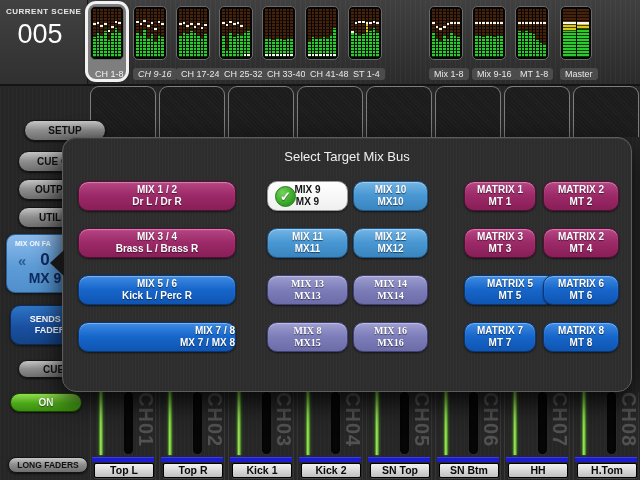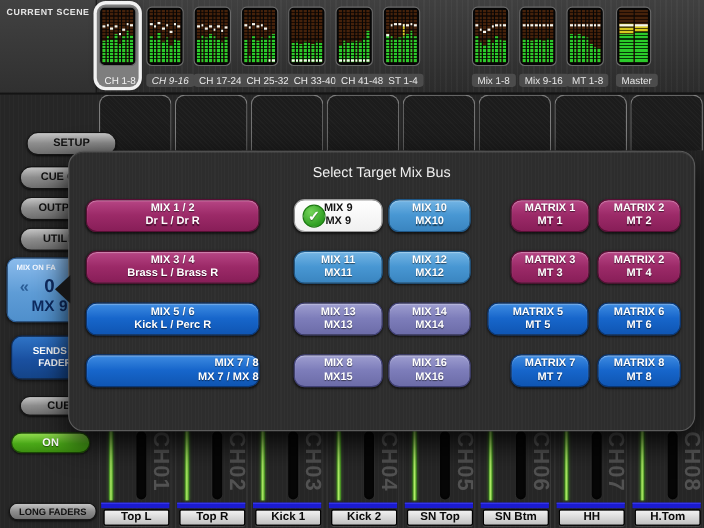--- a/index.html
+++ b/index.html
@@ -89,21 +89,21 @@
   .dialog-title{position:absolute;left:0;top:11px;width:100%;text-align:center;
                 font-size:13px;color:#efefef;}
   .dbtn{position:absolute;height:30px;border-radius:10px;box-sizing:border-box;
         display:flex;flex-direction:column;align-items:center;justify-content:center;
         font-size:10px;font-weight:bold;color:#fff;line-height:12.5px;
         text-shadow:0 1px 1px rgba(0,0,0,.55);
         box-shadow:inset 0 1px 1px rgba(255,255,255,.35),0 1px 2px rgba(0,0,0,.6);}
   .dbtn.magenta{background:linear-gradient(#b74685,#9c2a68 48%,#881e58);border:1px solid #570f35;}
   .dbtn.blue{background:linear-gradient(#3e8ce2,#1766cb 48%,#0f55b2);border:1px solid #0a3775;}
   .dbtn.lightblue{background:linear-gradient(#74b5e4,#4897d3 48%,#3a85c0);border:1px solid #1f5888;}
-  .dbtn.slate{background:linear-gradient(#9e9ed0,#7d7dba 48%,#6c6ca8);border:1px solid #414176;}
+  .dbtn.slate{background:linear-gradient(#9e9ed0,#7d7dba 48%,#6c6ca8);border:1px solid #414176;font-family:Liberation Serif, serif;}
   .dbtn.selected{background:linear-gradient(#ffffff,#f0f0f0);border:1px solid #9a9a9a;color:#141414;text-shadow:none;}
   .dcheck{position:absolute;left:7px;top:4px;width:21px;height:21px;border-radius:50%;
           background:radial-gradient(circle at 35% 30%,#74d45a,#2f9e22 70%);
           border:1px solid #1d7a12;box-sizing:border-box;color:#fff;font-size:13px;font-weight:bold;
           line-height:19px;text-align:center;text-shadow:0 1px 1px rgba(0,0,0,.4);}
 </style>
 </head>
 <body>
 
 <div class="app">
@@ -174,20 +174,21 @@
         <div class="sslot"></div>
         <div class="sch">CH08</div>
         <div class="sblue"></div>
         <div class="sname">H.Tom</div>
       </div>
     </div>
 
   <div class="abs topbar">
     <div class="abs scene">
       <div class="abs scene-label">CURRENT SCENE</div>
+      <div class="abs scene-number">005</div>
     </div>
     <div id="navblocks">
         <div class="abs nav-block selected" style="left: 88px; width: 38px;">
           <div class="meter-box">
             <div class="mbar">
               <div class="mlit" style="height: 42%;"></div>
               <div class="mmark" style="top: 30%;"></div>
             </div>
             <div class="mbar">
               <div class="mlit" style="height: 50%;"></div>
@@ -649,21 +650,21 @@
           <span>MX16</span>
         </div>
         <div class="dbtn magenta" style="left: 401px; width: 72px; top: 43px;">
           <span>MATRIX 1</span>
           <span>MT 1</span>
         </div>
         <div class="dbtn magenta" style="left: 401px; width: 72px; top: 90px;">
           <span>MATRIX 3</span>
           <span>MT 3</span>
         </div>
-        <div class="dbtn blue" style="left: 380px; width: 92px; top: 137px;">
+        <div class="dbtn blue" style="left: 401px; width: 92px; top: 137px;">
           <span>MATRIX 5</span>
           <span>MT 5</span>
         </div>
         <div class="dbtn blue" style="left: 401px; width: 72px; top: 184px;">
           <span>MATRIX 7</span>
           <span>MT 7</span>
         </div>
         <div class="dbtn magenta" style="left: 480px; width: 76px; top: 43px;">
           <span>MATRIX 2</span>
           <span>MT 2</span>

